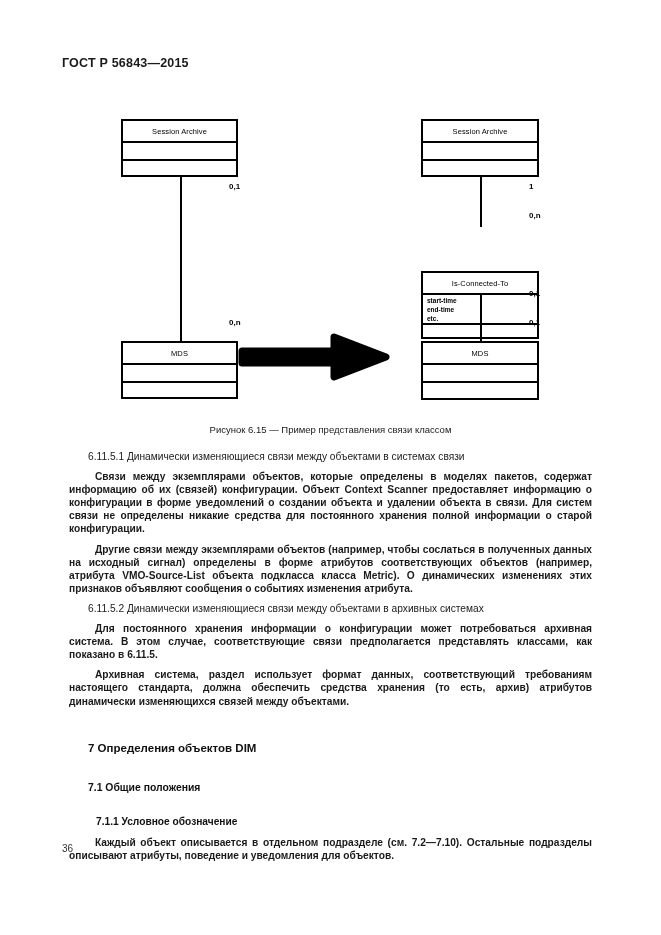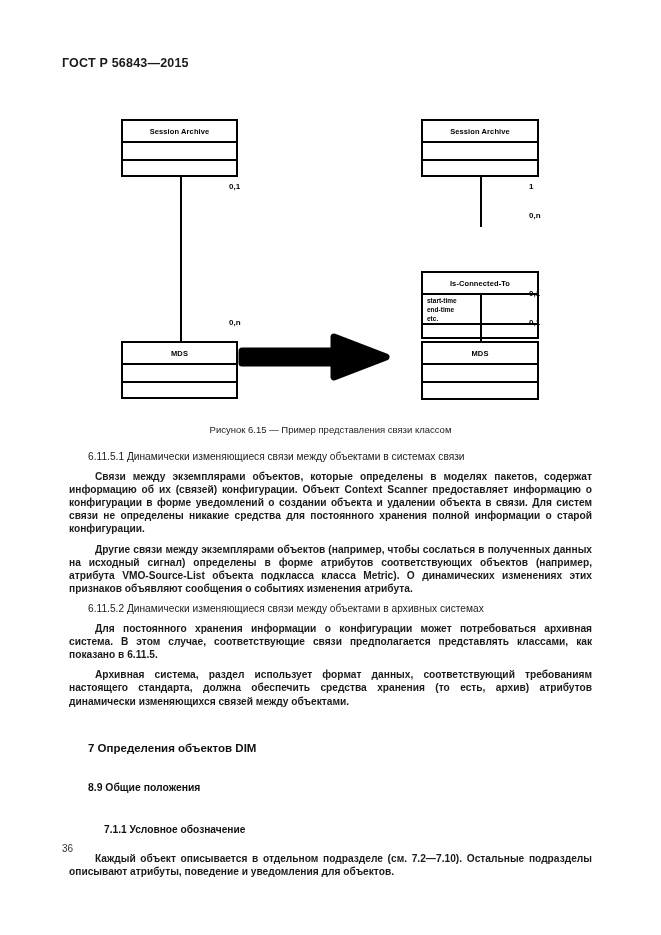--- a/index.html
+++ b/index.html
@@ -47,21 +47,21 @@
     border-bottom: 2px solid #000;
     box-sizing: border-box;
     overflow: hidden;
   }
   .umlbox .comp:last-child {
     border-bottom: none;
   }
   .cls-title {
     text-align: center;
     font-size: 7.5px;
-    font-weight: bold;
+    font-weight: normal;
     letter-spacing: 0.1px;
     color: #000;
     line-height: 1;
     padding-top: 7px;
     height: 22px;
   }
   .cls-attrs {
     font-size: 6.5px;
     font-weight: bold;
     color: #000;
@@ -133,21 +133,21 @@
   }
   h3.sub {
     margin: 0;
     font-size: 10.4px;
     font-weight: bold;
     color: #111;
     text-indent: 26px;
     line-height: 13.1px;
   }
   h4.subsub {
-    margin: 16px;
+    margin: 8px;
     font-size: 10.2px;
     font-weight: bold;
     color: #111;
     text-indent: 26px;
     line-height: 13.1px;
   }
   .pageno {
     position: absolute;
     left: 62px;
     top: 843px;
@@ -237,21 +237,21 @@
     <p>Архивная система, раздел использует формат данных, соответствующий требованиям настоящего стандарта, должна обеспечить средства хранения (то есть, архив) атрибутов динамически изменяющихся связей между объектами.</p>
 
     <div class="gap"></div>
     <div class="gap"></div>
 
     <h2 class="sect">7 Определения объектов DIM</h2>
 
     <div class="gap"></div>
     <div class="gap"></div>
 
-    <h3 class="sub">8.9 Общие положения</h3>
+    <h3 class="sub">7.1 Общие положения</h3>
 
     <div class="gap"></div>
 
 
     <h4 class="subsub">7.1.1 Условное обозначение</h4>
 
     <p>Каждый объект описывается в отдельном подразделе (см. 7.2—7.10). Остальные подразделы описывают атрибуты, поведение и уведомления для объектов.</p>
 
   </div>
 

